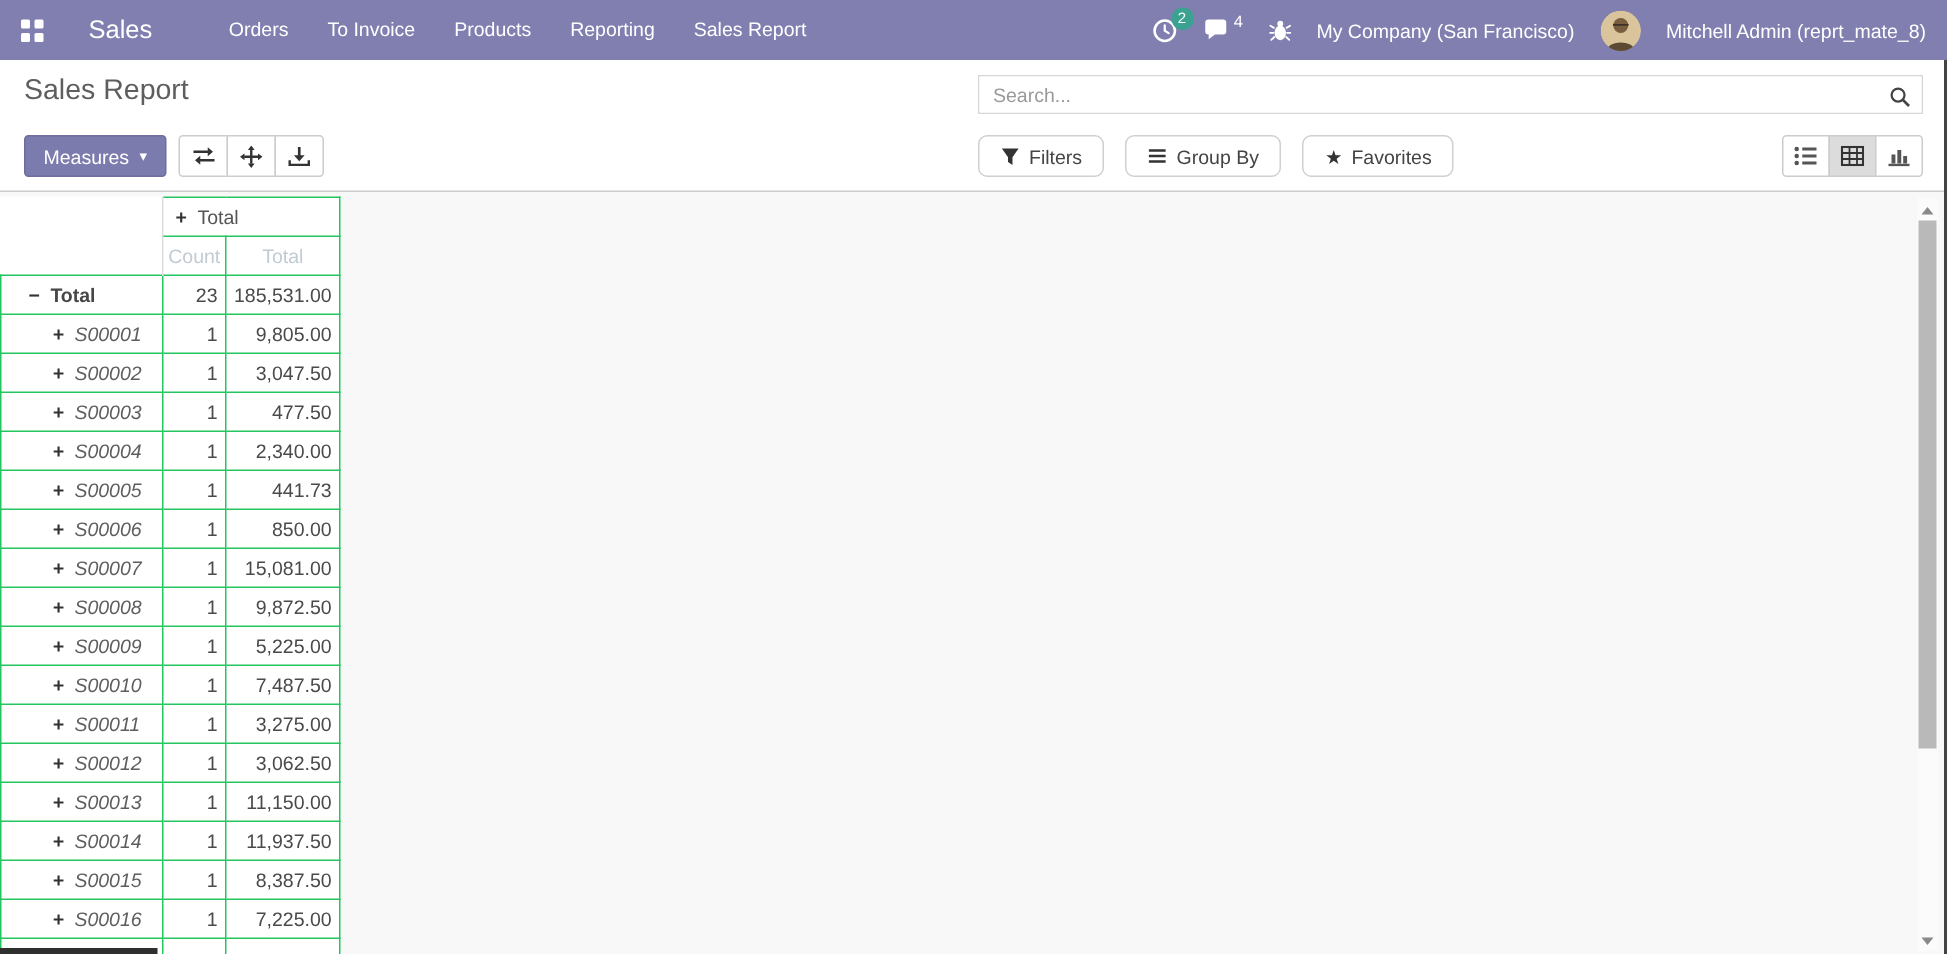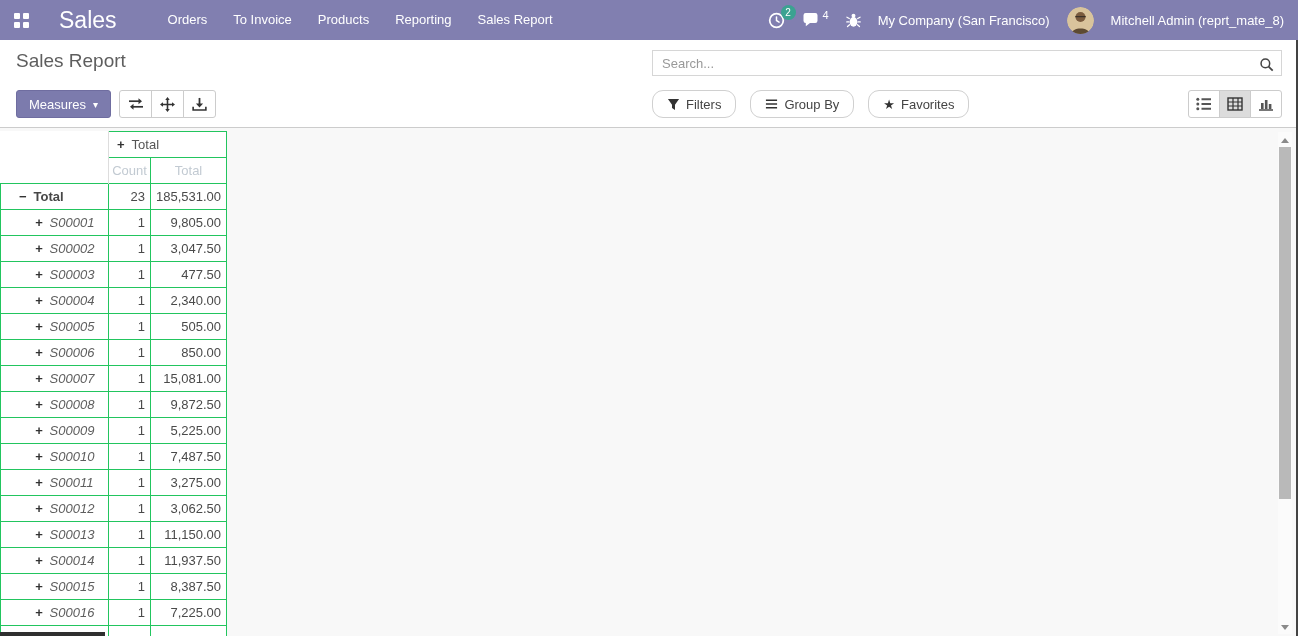--- a/index.html
+++ b/index.html
@@ -6,21 +6,21 @@
   html,body { width:1298px; height:636px; overflow:hidden; background:#fff;
     font-family:"Liberation Sans", sans-serif; }
 
   
   .navbar { height:40px; background:#817fb0; color:#fff; display:flex;
     align-items:center; padding:0 14px; font-size:13px; position:relative; }
   .apps-icon { width:15px; height:15px; display:grid;
     grid-template-columns:6px 6px; grid-template-rows:6px 6px; gap:3px;
     margin-right:30px; cursor:pointer; }
   .apps-icon i { background:#fff; border-radius:1px; }
-  .brand { font-size:23px; font-weight:400; margin-right:38px; cursor:pointer; }
+  .brand { font-size:17px; font-weight:400; margin-right:38px; cursor:pointer; }
   .nav-menu { display:flex; height:40px; align-items:center; }
   .nav-menu span { padding:0 13px; line-height:40px; cursor:pointer; white-space:nowrap; }
   .nav-right { margin-left:auto; display:flex; align-items:center; gap:17px; }
   .icon-wrap { position:relative; display:flex; align-items:center; cursor:pointer; }
   .badge { position:absolute; top:-7px; right:-11px; min-width:15px; height:15px;
     background:#3ba291; color:#fff; font-size:10px; border-radius:8px;
     display:flex; align-items:center; justify-content:center; padding:0 3px; }
   .msg-count { font-size:11px; margin-left:3px; position:relative; top:-5px; }
   .avatar { width:27px; height:27px; border-radius:50%; overflow:hidden; flex:0 0 auto; }
   .nav-text { cursor:pointer; white-space:nowrap;text-align:right; }
@@ -41,21 +41,21 @@
   .btn-group button:first-child { border-radius:3px 0 0 3px; margin-left:0; }
   .btn-group button:last-child { border-radius:0 3px 3px 0; }
 
   .cp-right { width:630px; display:flex; flex-direction:column; justify-content:space-between; }
   .search-box { position:relative; height:26px; border:1px solid #d6d6d6; background:#fff; }
   .search-box input { width:100%; height:100%; border:none; outline:none;
     font-size:13px; padding:0 30px 0 9px; color:#444; font-family:inherit; }
   .search-box input::placeholder { color:#999; }
   .search-glass { position:absolute; right:7px; top:6px; cursor:pointer; }
   .filter-row { display:flex; align-items:center; }
-  .cp-btn { height:28px; background:#fff; border:1px solid #d0d0d0; border-radius:11px;
+  .cp-btn { height:28px; background:#fff; border:1px solid #d0d0d0; border-radius:6px;
     font-size:13px; color:#444; padding:0 14px; margin-right:14px; cursor:pointer;
     display:flex; align-items:center; gap:6px; font-family:inherit; }
   .star { color:#333; font-size:13px; }
   .view-switcher { margin-left:auto; display:flex; }
   .view-switcher button { width:32px; height:28px; background:#fff; border:1px solid #ccc;
     margin-left:-1px; cursor:pointer; display:flex; align-items:center; justify-content:center; }
   .view-switcher button:first-child { border-radius:3px 0 0 3px; margin-left:0; }
   .view-switcher button:last-child { border-radius:0 3px 3px 0; }
   .view-switcher button.active { background:#dcdcdc; }
 
@@ -298,21 +298,21 @@
           <td class="cell-num">477.50</td>
         </tr>
         <tr>
           <td class="row-label lvl1"><span class="row-icon">+</span>S00004</td>
           <td class="cell-num">1</td>
           <td class="cell-num">2,340.00</td>
         </tr>
         <tr>
           <td class="row-label lvl1"><span class="row-icon">+</span>S00005</td>
           <td class="cell-num">1</td>
-          <td class="cell-num">505.00</td>
+          <td class="cell-num">441.73</td>
         </tr>
         <tr>
           <td class="row-label lvl1"><span class="row-icon">+</span>S00006</td>
           <td class="cell-num">1</td>
           <td class="cell-num">850.00</td>
         </tr>
         <tr>
           <td class="row-label lvl1"><span class="row-icon">+</span>S00007</td>
           <td class="cell-num">1</td>
           <td class="cell-num">15,081.00</td>

